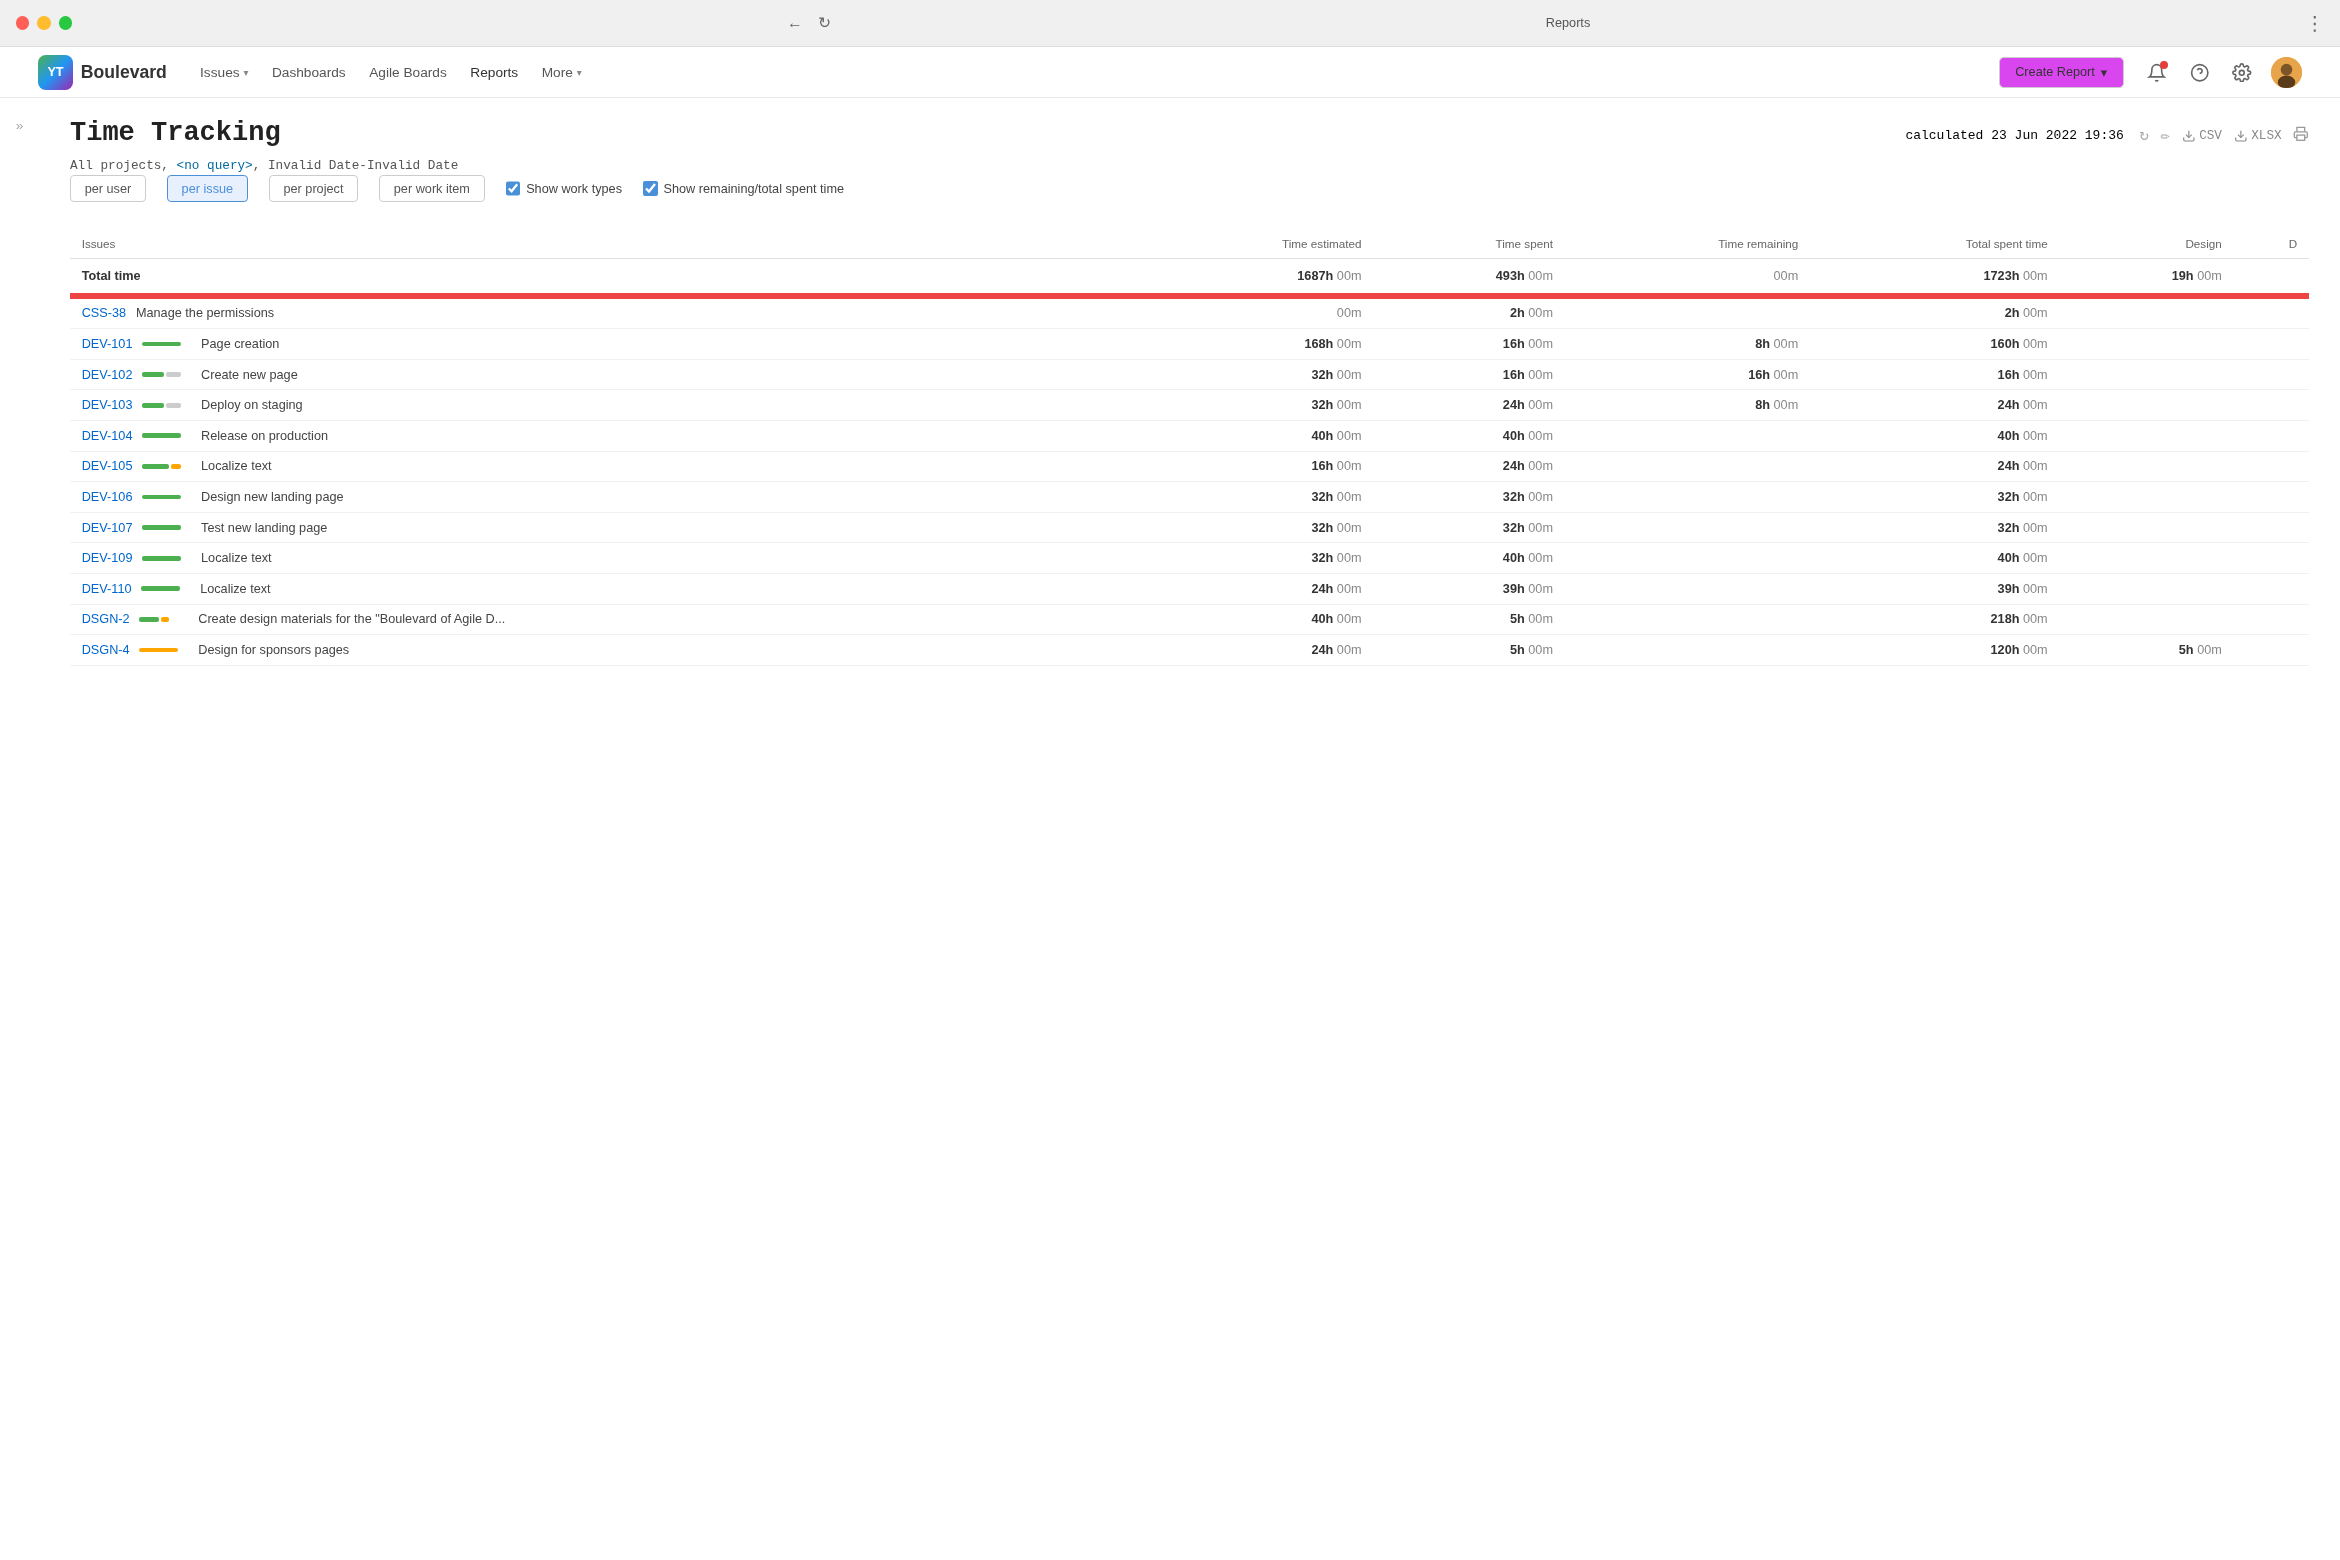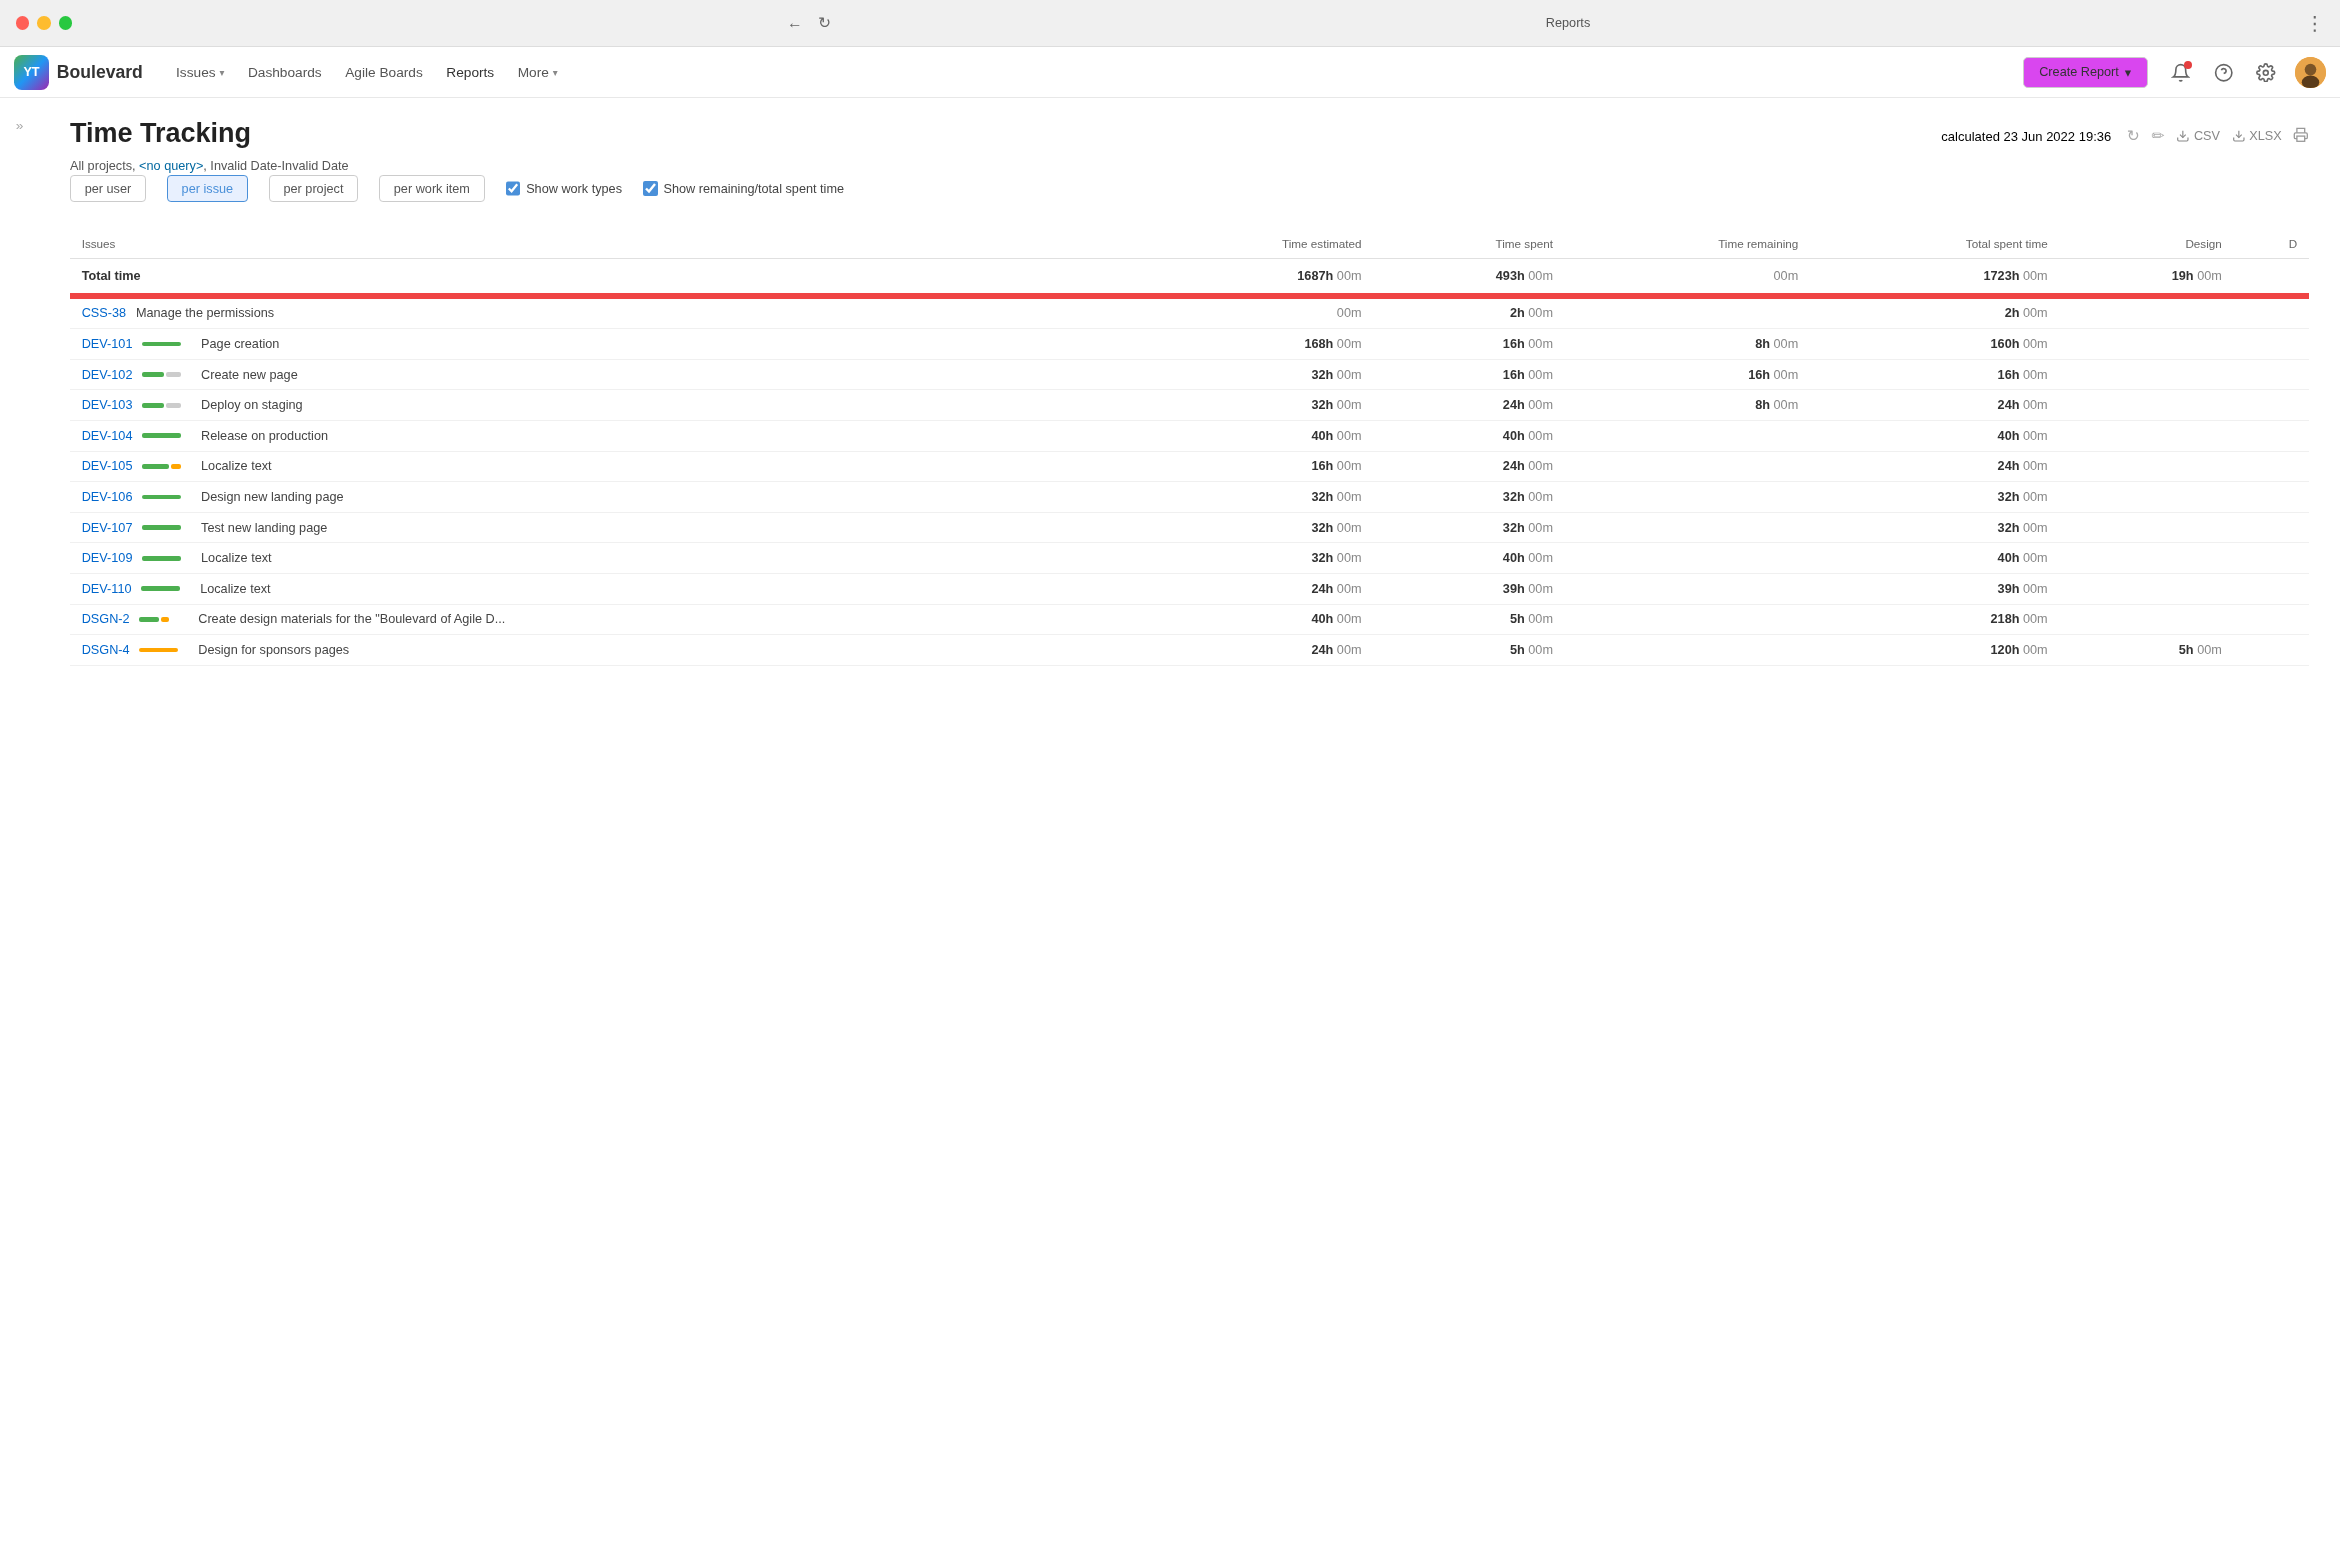--- a/index.html
+++ b/index.html
@@ -11,40 +11,40 @@
     .window-control { width: 13.7px; height: 13.7px; border-radius: 50%; }
     .window-control.close { background: #ff5f57; }
     .window-control.minimize { background: #febc2e; }
     .window-control.maximize { background: #28c840; }
     .window-title { font-size: 12.7px; color: #555; font-weight: 500; }
     .window-nav-btns { display: flex; gap: 15.6px; }
     .window-nav-btn { background: none; border: none; cursor: pointer; color: #666; font-size: 15.6px; }
     .window-more { color: #666; font-size: 19.5px; cursor: pointer; }
 
     
-    .topnav { background: #fff; border-bottom: 1px solid #e8e8e8; padding: 0 14px; display: flex; align-items: center; height: 51px; gap: 3.9px; }
+    .topnav { background: #fff; border-bottom: 1px solid #e8e8e8; padding: 0 38px; display: flex; align-items: center; height: 51px; gap: 3.9px; }
     .logo { display: flex; align-items: center; gap: 7.8px; margin-right: 19.5px; }
     .logo-icon { width: 35px; height: 35px; background: linear-gradient(135deg, #4CAF50 0%, #2196F3 50%, #9C27B0 100%); border-radius: 7.8px; display: flex; align-items: center; justify-content: center; color: white; font-weight: bold; font-size: 12.7px; }
     .logo-text { font-size: 17.6px; font-weight: 600; color: #333; }
     .nav-item { padding: 5.9px 9.8px; cursor: pointer; color: #555; font-size: 13.7px; display: flex; align-items: center; gap: 3.9px; border-radius: 3.9px; text-decoration: none; }
     .nav-item.active { color: #333; font-weight: 500; }
     .nav-item .chevron { font-size: 9.8px; color: #888; }
     .create-report-btn { margin-left: auto; padding: 6.8px 15.6px; background: #d946ef; border: 1px solid #ccc; border-radius: 4.9px; cursor: pointer; font-size: 12.7px; display: flex; align-items: center; gap: 5.9px; color: #333; }
     .nav-icons { display: flex; align-items: center; gap: 15.6px; margin-left: 15.6px; }
     .nav-icon { width: 27px; height: 27px; cursor: pointer; display: flex; align-items: center; justify-content: center; color: #666; font-size: 15.6px; position: relative; }
     .notification-dot { width: 7.8px; height: 7.8px; background: #e53e3e; border-radius: 50%; position: absolute; top: 2px; right: 2px; }
     .avatar { width: 31px; height: 31px; border-radius: 50%; background: #f0a030; display: flex; align-items: center; justify-content: center; overflow: hidden; cursor: pointer; }
 
     
     .page-layout { display: flex; }
     .sidebar-toggle { width: 39px; padding-top: 19.5px; display: flex; justify-content: center; color: #aaa; cursor: pointer; font-size: 13.7px; }
     .main-content { flex: 1; padding: 19.5px 31px; overflow: hidden; }
 
     
-    .page-header { margin-bottom: 0; }
+    .page-header { margin-bottom: 0; font-family: Liberation Mono, monospace; }
     .page-title { font-size: 27px; font-weight: 600; color: #222; margin-bottom: 5.9px; }
     .calc-time { color: #000000; font-size: 13px; }
     .meta-actions { display: flex; gap: 11.7px; align-items: center; }
     .meta-action { color: #aaa; cursor: pointer; font-size: 15.6px; }
     .meta-action.download { font-size: 12.7px; color: #888; display: flex; align-items: center; gap: 3.9px; cursor: pointer; }
     .page-subtitle { color: #555; font-size: 12.7px; margin-bottom: 2px; }
     .page-subtitle a { color: #0369a1; text-decoration: none; }
     .report-type { color: #888; font-size: 12.7px; margin-bottom: 19.5px; }
 
     

